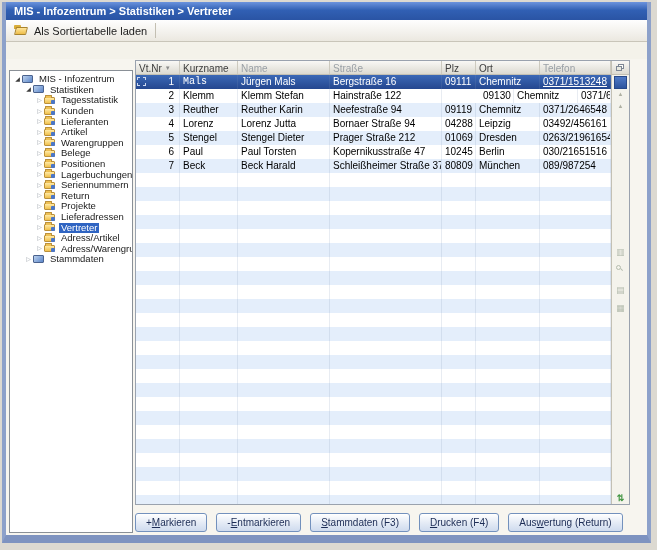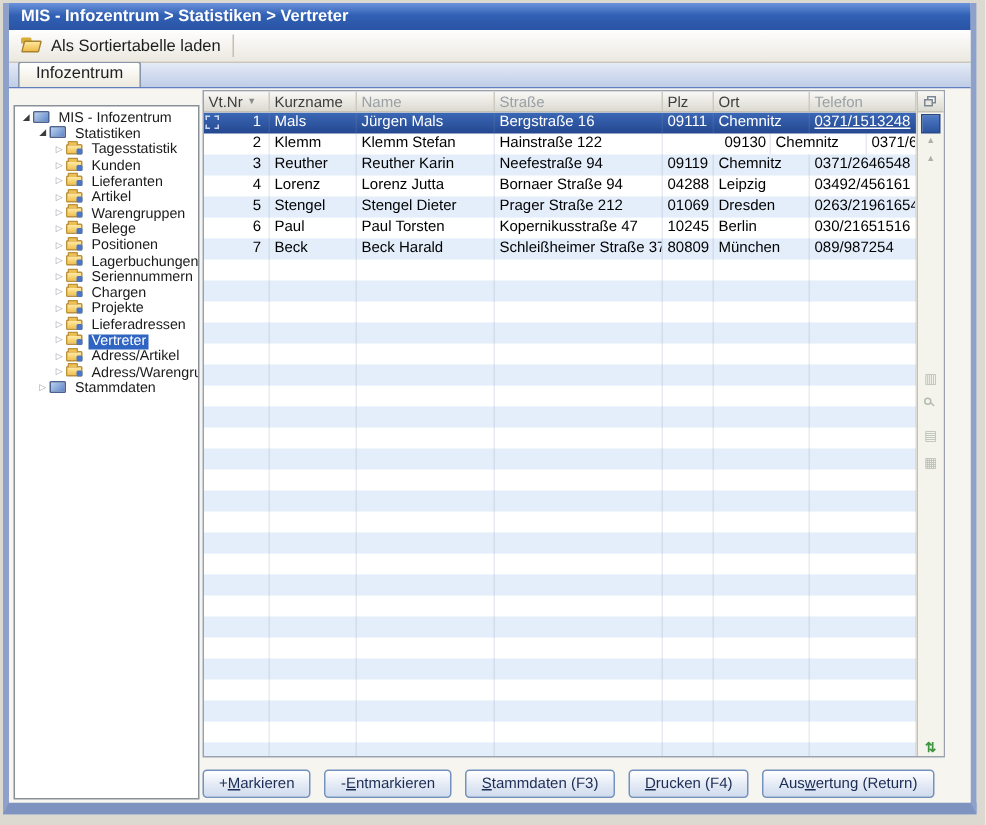--- a/index.html
+++ b/index.html
@@ -93,23 +93,20 @@
   <div class="titlebar">MIS - Infozentrum &gt; Statistiken &gt; Vertreter</div>
 
   <div class="toolbar">
     <div class="tool-btn">
       <span class="ico-open-folder"></span>
       <span>Als Sortiertabelle laden</span>
     </div>
     <div class="tool-sep"></div>
   </div>
 
-  <div class="tabstrip">
-    <div class="tab">Infozentrum</div>
-  </div>
 
   <div class="content">
     <div class="tree-panel">
         <div class="tree-item" style="padding-left: 3px;">
           <span class="exp expanded">◢</span>
           <span class="t-ico"><span class="ico-computer"></span></span>
           <span class="tree-label">MIS - Infozentrum</span>
         </div>
         <div class="tree-item" style="padding-left: 14px;">
           <span class="exp expanded">◢</span>
@@ -157,21 +154,21 @@
           <span class="tree-label">Lagerbuchungen</span>
         </div>
         <div class="tree-item" style="padding-left: 25px;">
           <span class="exp collapsed">▷</span>
           <span class="t-ico"><span class="ico-folder"></span></span>
           <span class="tree-label">Seriennummern</span>
         </div>
         <div class="tree-item" style="padding-left: 25px;">
           <span class="exp collapsed">▷</span>
           <span class="t-ico"><span class="ico-folder"></span></span>
-          <span class="tree-label">Chargen</span>
+          <span class="tree-label">Return</span>
         </div>
         <div class="tree-item" style="padding-left: 25px;">
           <span class="exp collapsed">▷</span>
           <span class="t-ico"><span class="ico-folder"></span></span>
           <span class="tree-label">Projekte</span>
         </div>
         <div class="tree-item" style="padding-left: 25px;">
           <span class="exp collapsed">▷</span>
           <span class="t-ico"><span class="ico-folder"></span></span>
           <span class="tree-label">Lieferadressen</span>
@@ -220,21 +217,21 @@
             <div class="hcell" style="width: 64px;">
               <span>Ort</span>
             </div>
             <div class="hcell dim" style="flex: 1 1 0%;">
               <span>Telefon</span>
             </div>
           </div>
         <div class="grid-body">
             <div class="grid-row selected">
               <div class="cell num" style="width: 44px;">1<span class="row-marker"></span></div>
-              <div class="cell" style="width: 58px;">Mals</div>
+              <div class="cell" style="width: 58px; font-family: Liberation Mono, monospace;">Mals</div>
               <div class="cell" style="width: 92px;">Jürgen Mals</div>
               <div class="cell" style="width: 112px;">Bergstraße 16</div>
               <div class="cell" style="width: 34px;">09111</div>
               <div class="cell" style="width: 64px;">Chemnitz</div>
               <div class="cell" style="flex: 1 1 0%; text-decoration: underline;">0371/1513248</div>
             </div>
             <div class="grid-row">
               <div class="cell num" style="width: 44px;">2</div>
               <div class="cell" style="width: 58px;">Klemm</div>
               <div class="cell" style="width: 92px;">Klemm Stefan</div>

